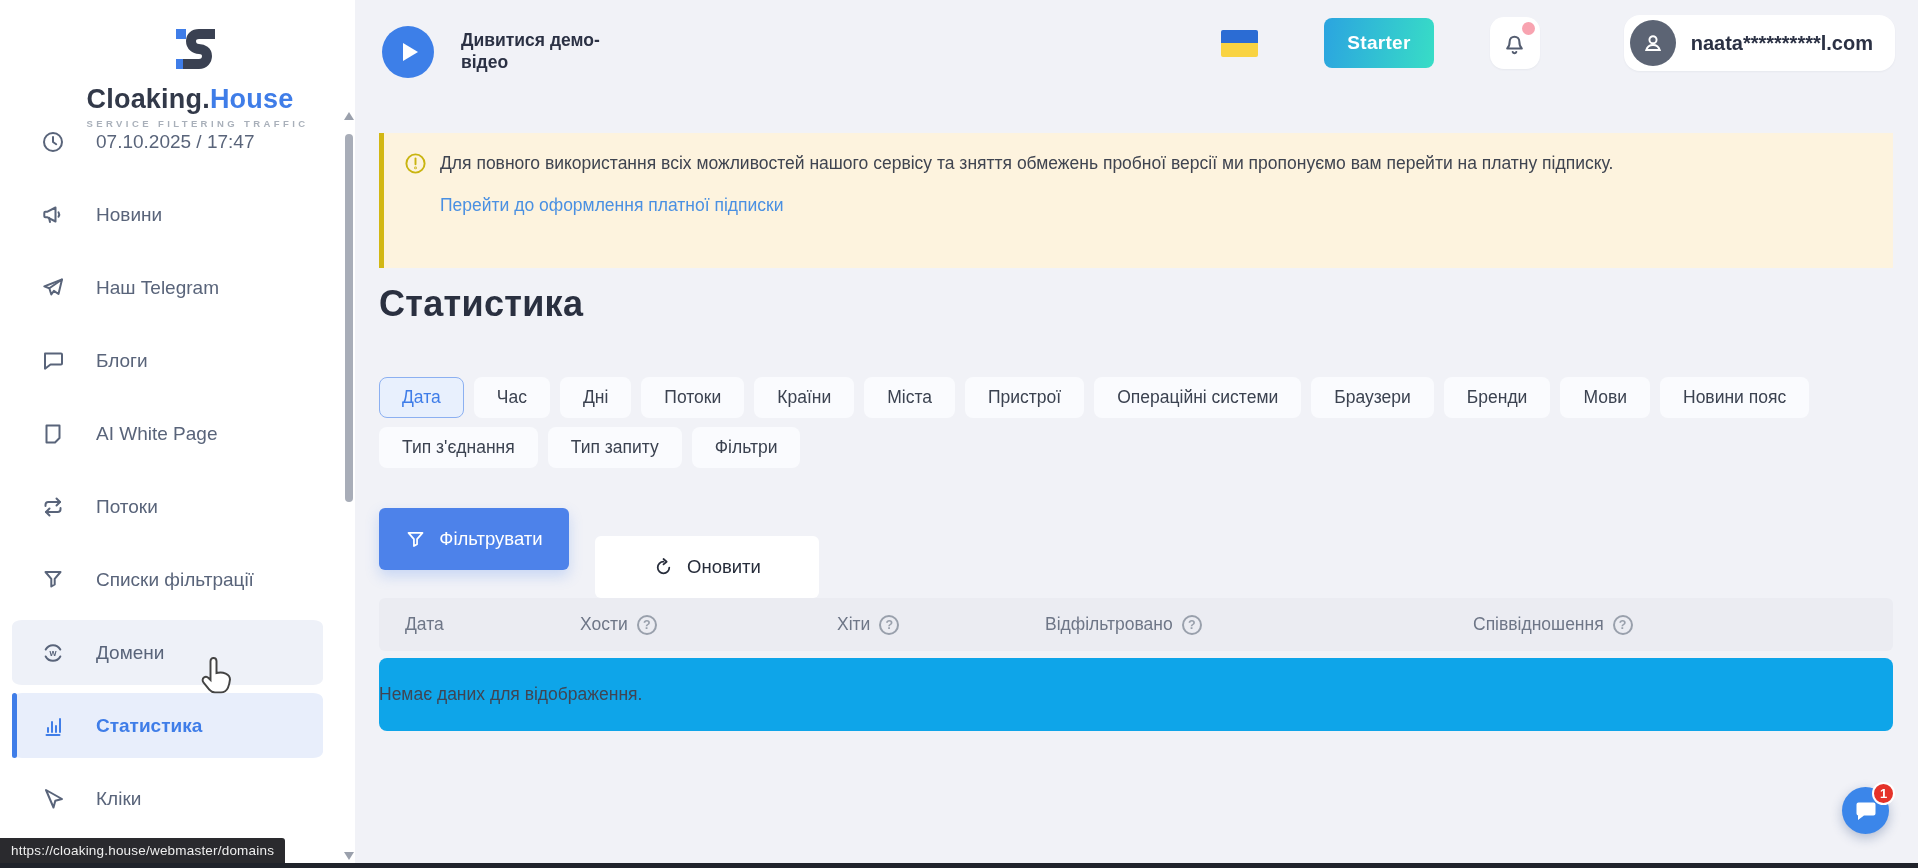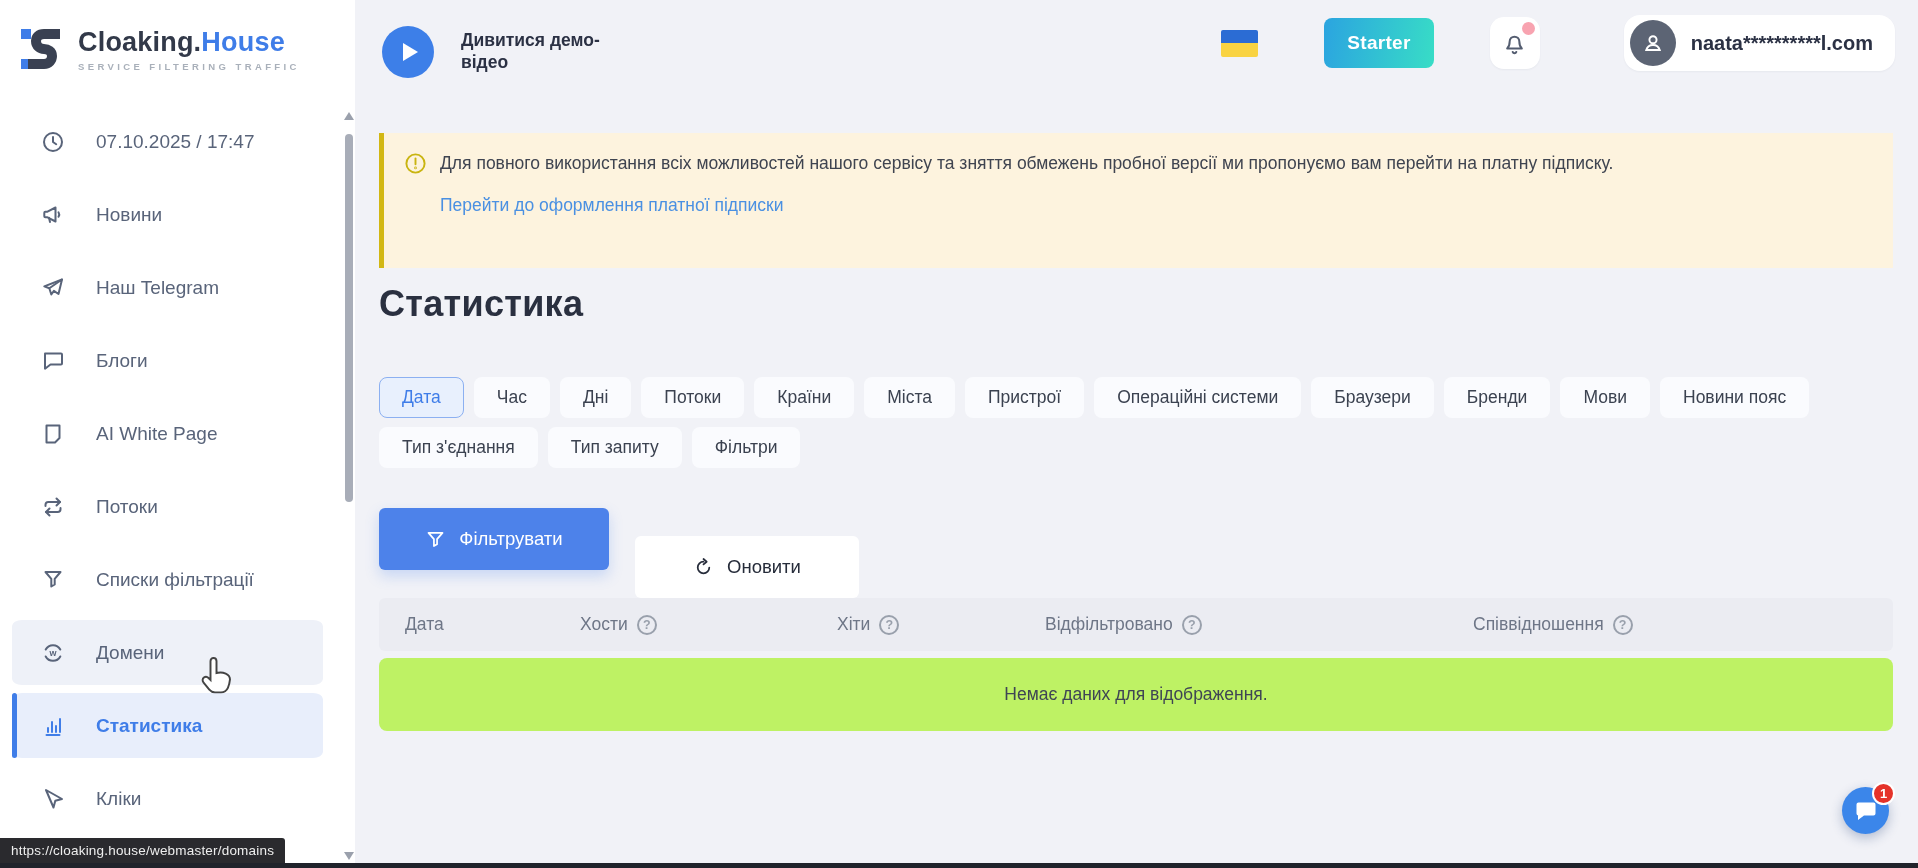--- a/index.html
+++ b/index.html
@@ -1,21 +1,21 @@
 <!DOCTYPE html>
 <html style="--accent: #3f7de8; --banner-bg: #fdf3de; --banner-border: #d2b713; --link: #4a90e2; --starter-from: #2ba4e0; --starter-to: #38ddc6; --badge-red: #e5332a; --flag-blue: #2b6cd4; --flag-yellow: #f9d342;"><head>
 <meta charset="utf-8">
 <style>
   * { margin:0; padding:0; box-sizing:border-box; }
   html,body { width:1918px; height:868px; overflow:hidden;
     font-family:"Liberation Sans","DejaVu Sans",sans-serif; background:#f1f2f7; }
 
   
   .sidebar { position:absolute; left:0; top:0; width:355px; height:868px; background:#ffffff; z-index:5; }
-  .logo-row { display:flex; align-items:center; gap:12px; padding:26px 0 0 20px; }
+  .logo-row { display:flex; align-items:center; gap:12px; padding:26px 0 0 40px;flex-direction:column; }
   .logo-mark { width:46px; height:46px; flex:0 0 46px; }
   .logo-name { font-size:27px; font-weight:700; color:#323949; letter-spacing:.2px; }
   .logo-name .accent { color:var(--accent); }
   .logo-tag { font-size:9.5px; letter-spacing:3.4px; color:#a9b0ba; margin-top:3px; font-weight:600; }
   .nav { position:absolute; top:105px; left:0; right:0; }
   .nav-item { height:73px; margin:0 32px 0 12px; border-radius:10px; display:flex; align-items:center;
     padding-left:28px; gap:30px; font-size:19px; color:#59647a; position:relative;
     border-top:4px solid transparent; border-bottom:4px solid transparent; background-clip:padding-box; }
   .nav-item.hover { background:#eef1f8; background-clip:padding-box; }
   .nav-item.active { background:#e8eefb; background-clip:padding-box; color:var(--accent); font-weight:700; }
@@ -74,33 +74,33 @@
 
   .tabs { position:absolute; left:24px; top:377px; width:1516px; display:flex; flex-wrap:wrap; gap:9px 10px; }
   .tab { height:41px; padding:0 22px; border-radius:8px; background:#fafbfe; border:1px solid rgba(0,0,0,0);
     display:flex; align-items:center; font-size:17.5px; color:#3b4250; cursor:pointer; }
   .tab.active { background:#e8f0fd; border-color:#8cb0f1; color:var(--accent); }
 
   .actions { position:absolute; left:24px; top:508px; display:flex; gap:26px; }
   .btn { height:62px; border-radius:6px; display:flex; align-items:center; justify-content:center; gap:13px;
     font-size:18.5px; cursor:pointer; border:none; font-family:inherit; }
   .btn svg { width:21px; height:21px; fill:none; stroke-width:2; stroke-linecap:round; stroke-linejoin:round; }
-  .btn-filter { width:230px; background:#4d82ea; color:#fff; font-weight:500; box-shadow:0 6px 14px rgba(77,130,234,.25);align-items:center; }
+  .btn-filter { width:190px; background:#4d82ea; color:#fff; font-weight:500; box-shadow:0 6px 14px rgba(77,130,234,.25);align-items:center; }
   .btn-filter svg { stroke:#fff; }
   .btn-refresh { width:224px; background:#fff; color:#262c3a; font-weight:500;margin-top:28px; }
   .btn-refresh svg { stroke:#262c3a; }
 
   .thead { position:absolute; left:24px; right:25px; top:598px; height:53px; background:#ebecf2; border-radius:6px;
     display:grid; grid-template-columns:175px 257px 208px 428px 1fr; align-items:center; padding-left:26px;
     color:#6e7687; font-size:17.5px; }
   .th { display:flex; align-items:center; gap:9px; }
   .help { width:20px; height:20px; border-radius:50%; border:2px solid #99a0ac; color:#99a0ac;
     font-size:12.5px; font-weight:700; display:flex; align-items:center; justify-content:center; cursor:pointer; }
-  .empty-row { position:absolute; left:24px; right:25px; top:658px; height:73px; background:#bef264; border-radius:8px;
-    display:flex; align-items:center; justify-content:center; font-size:17.5px; color:#3f4554; }
+  .empty-row { position:absolute; left:24px; right:25px; top:658px; height:73px; background:#0ea5e9; border-radius:8px;
+    display:flex; align-items:center; font-size:17.5px; color:#3f4554; }
 
   .chat-fab { position:absolute; right:29px; bottom:34px; width:47px; height:47px; border-radius:50%;
     background:#3b86ea; display:flex; align-items:center; justify-content:center;
     box-shadow:0 4px 12px rgba(30,60,120,.3); z-index:20; cursor:pointer; }
   .chat-fab svg { width:24px; height:24px; fill:#fff; }
   .chat-badge { position:absolute; top:-5px; right:-6px; min-width:23px; height:23px; border-radius:50%;
     background:var(--badge-red); border:2px solid #fff; color:#fff; font-size:13px; font-weight:700;
     display:flex; align-items:center; justify-content:center; }
 
   .url-tooltip { position:absolute; left:0; bottom:5px; height:25px; background:#2a2a2e; color:#eeeeee;

